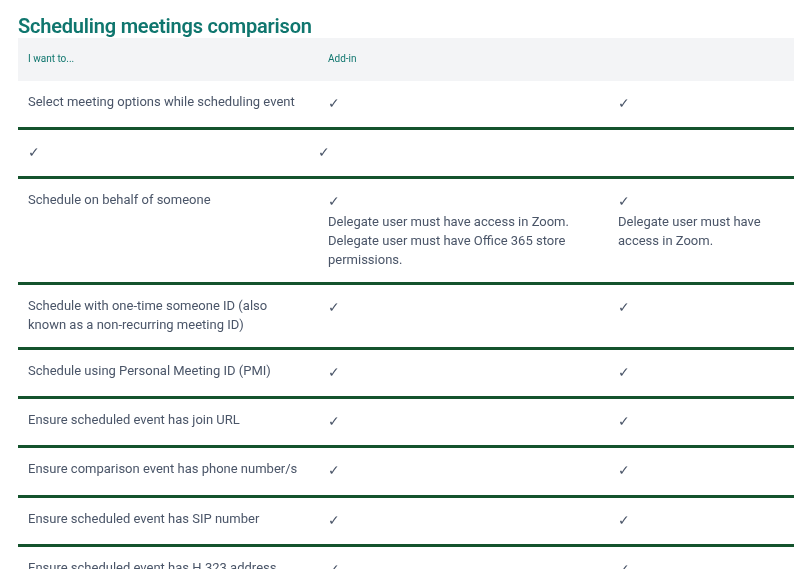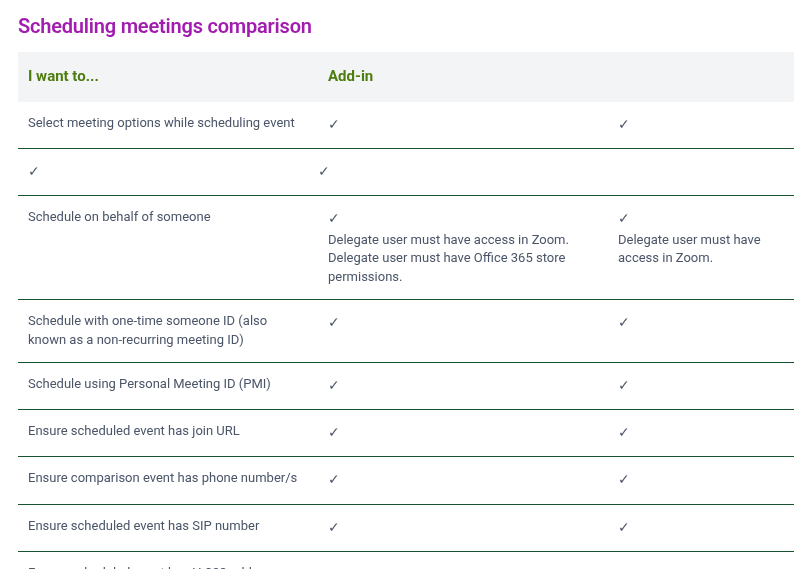--- a/index.html
+++ b/index.html
@@ -10,38 +10,38 @@
     body {
       font-family: -apple-system, BlinkMacSystemFont, "Segoe UI", Roboto, Helvetica, Arial, sans-serif;
       background: #ffffff;
       color: #4a5568;
       padding: 14px 18px;
       width: 812px;
     }
     .page-title {
       font-size: 20px;
       font-weight: 600;
-      color: #a21caf;
-      margin-bottom: 14px;
+      color: #0f766e;
+      margin-bottom: 0;
       letter-spacing: -0.2px;
     }
     .comparison-table {
       width: 100%;
       border-collapse: collapse;
     }
     .table-header {
       display: flex;
       background: #f3f4f6;
-      color: #4d7c0f;
-      font-weight: 700;
-      font-size: 15px;
+      color: #0f766e;
+      font-weight: 400;
+      font-size: 10px;
     }
     .table-row {
       display: flex;
-      border-bottom: 1px solid #14532d;
+      border-bottom: 3px solid #14532d;
       font-size: 13px;
       color: #4a5568;
     }
     .col {
       padding: 12px 10px;
       line-height: 1.45;
     }
     .col-feature {
       width: 300px;
       flex-shrink: 0;

